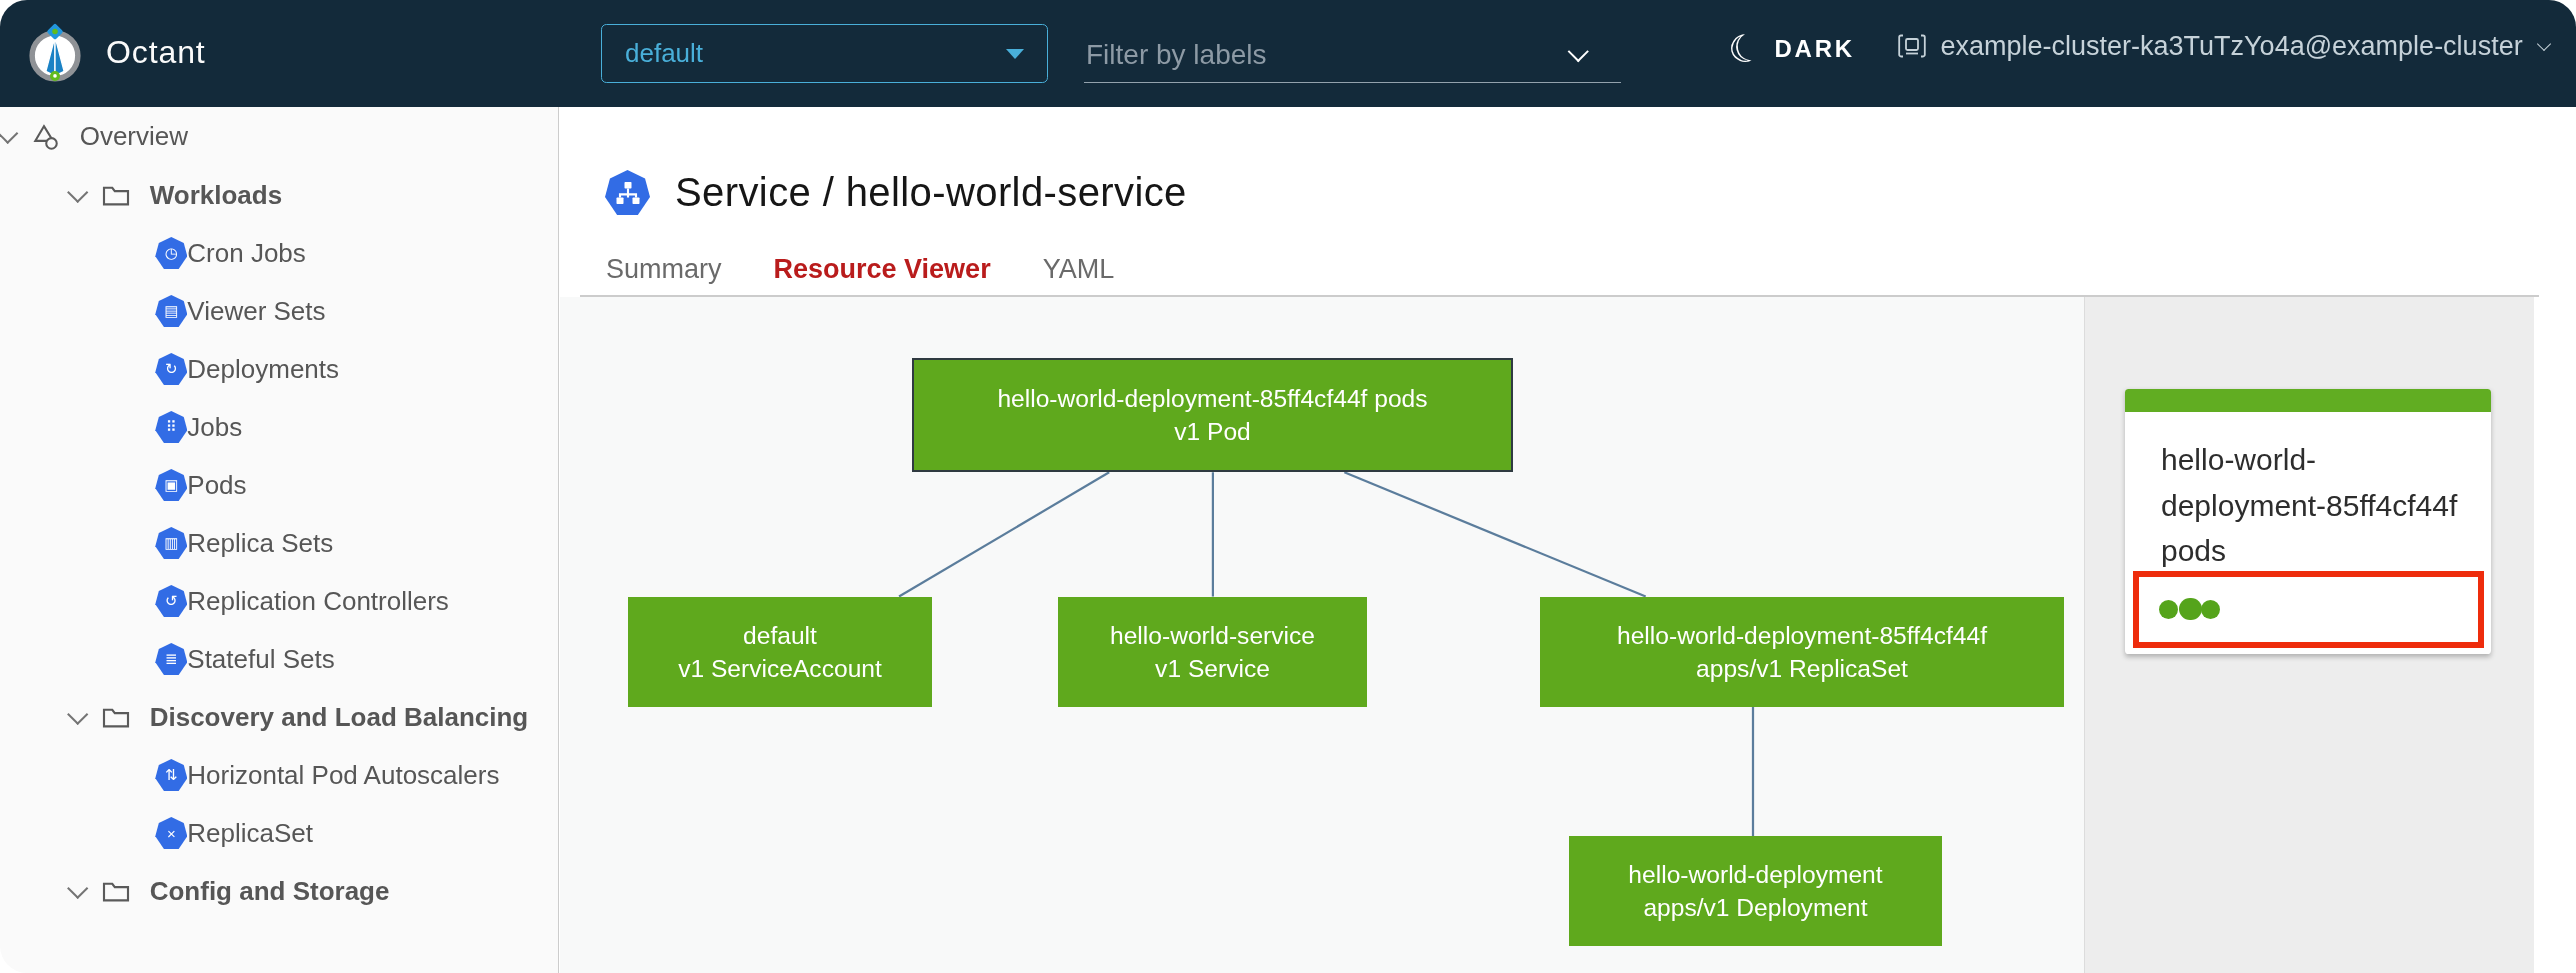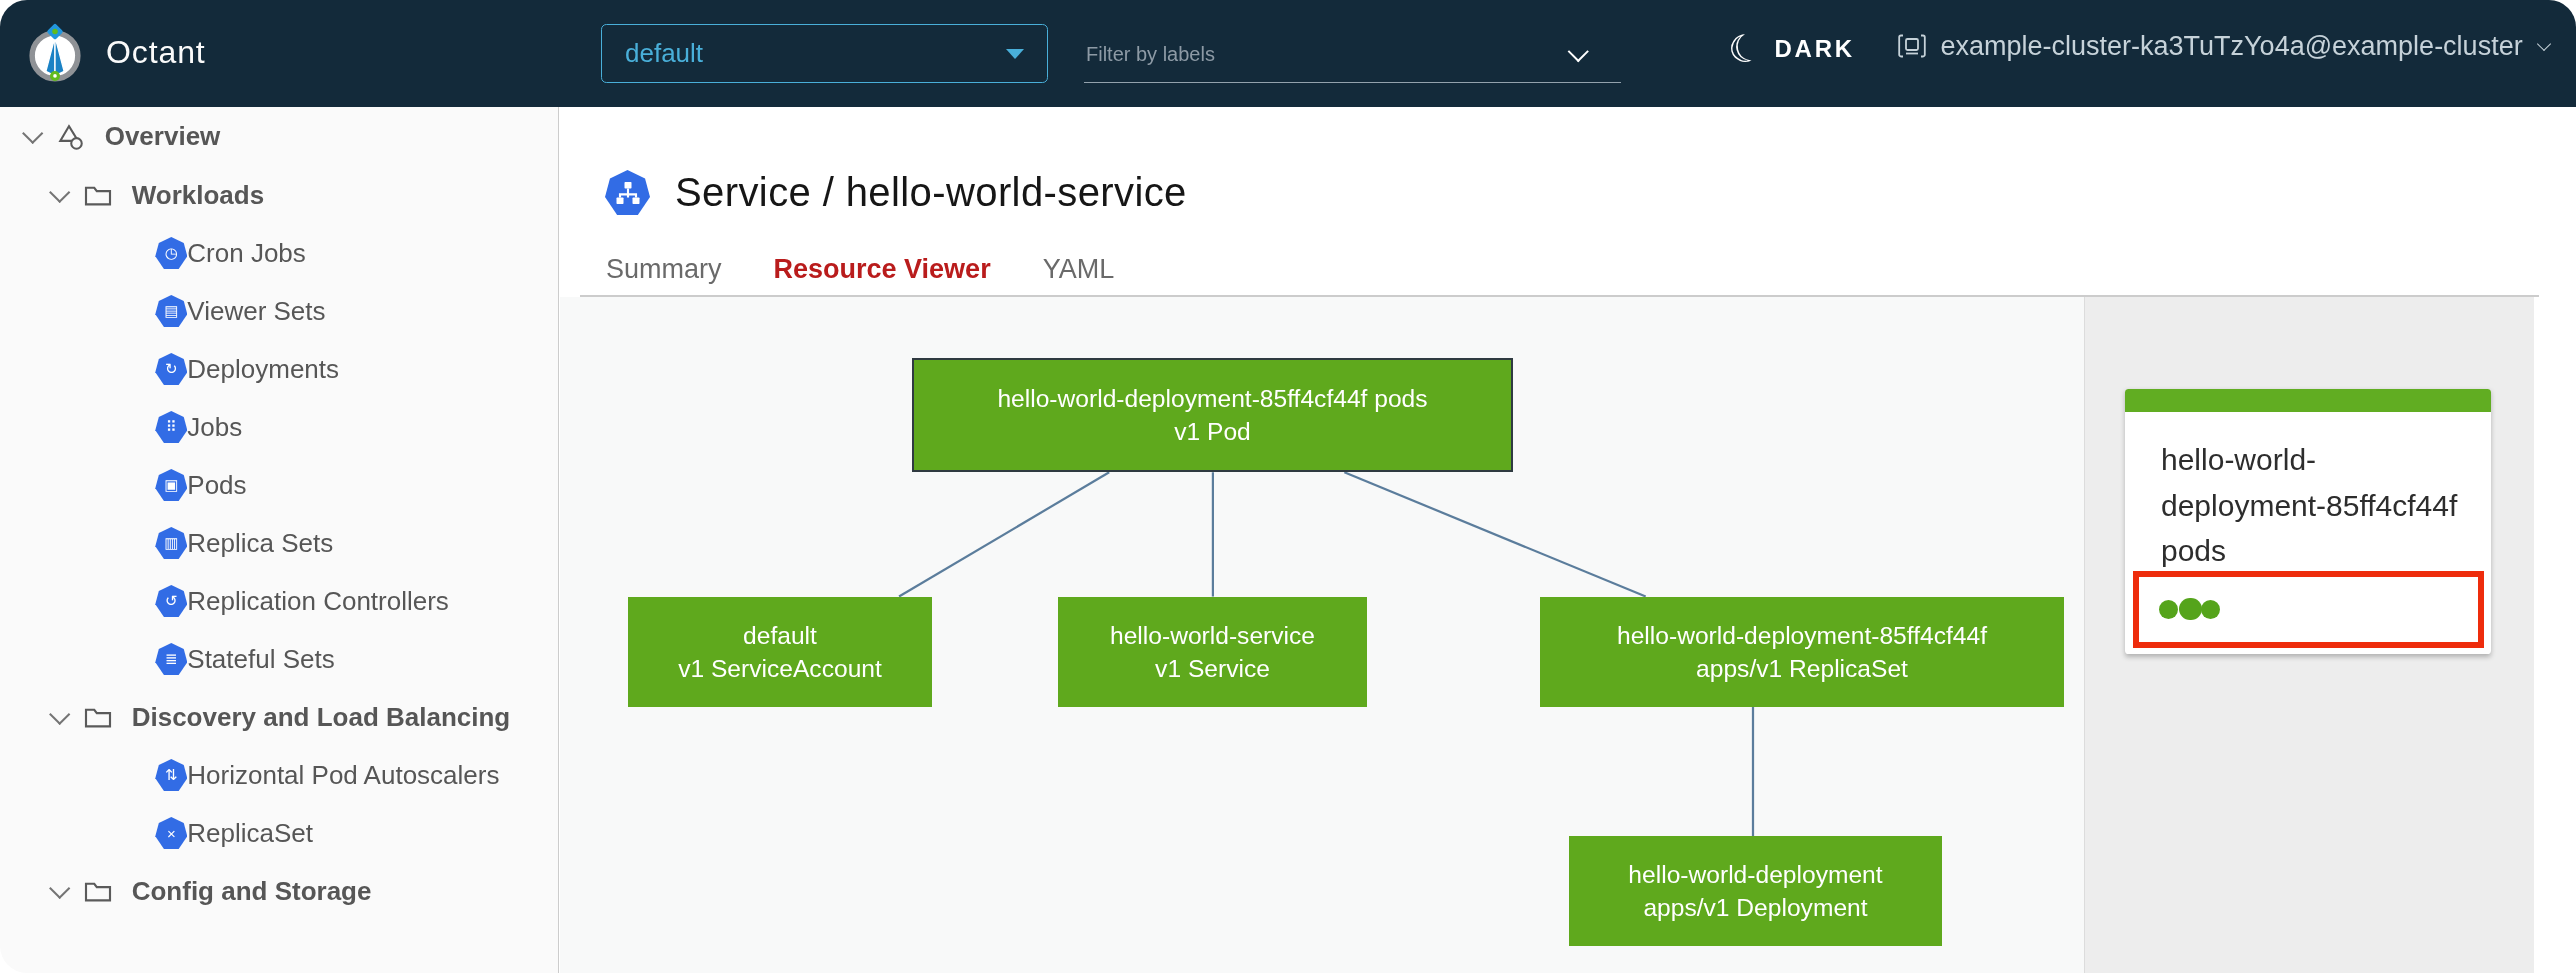--- a/index.html
+++ b/index.html
@@ -12,40 +12,40 @@
   .appname{position:absolute;left:106px;top:34px;font-size:32px;font-weight:400;
            color:#fafafa;letter-spacing:0.9px;}
   .ns-select{position:absolute;left:601px;top:24px;width:447px;height:59px;box-sizing:border-box;
              border:1.8px solid #49afd9;border-radius:5.4px;display:flex;align-items:center;
              padding:0 23px;color:#49afd9;font-size:26px;cursor:pointer;}
   .ns-caret{margin-left:auto;width:0;height:0;border-left:9px solid transparent;
             border-right:9px solid transparent;border-top:10.7px solid #49afd9;}
   .filter{position:absolute;left:1084px;top:27px;width:537px;height:55px;
           border-bottom:1.8px solid #93a2ad;display:flex;align-items:center;}
   .filter input{background:transparent;border:none;outline:none;width:483px;
-                font-size:20px;color:#eab308;font-family:"Liberation Sans",sans-serif;}
+                font-size:28px;color:#eab308;font-family:"Liberation Sans",sans-serif;}
   .filter input::placeholder{color:#8d9aa5;opacity:1;}
   .chev{display:inline-block;width:12.5px;height:12.5px;border-right:2.7px solid #fff;
         border-bottom:2.7px solid #fff;transform:rotate(45deg);margin-top:-7.2px;}
   .dark{position:absolute;left:1728px;top:30px;display:flex;align-items:center;gap:12.5px;
         color:#fff;cursor:pointer;}
   .moon{font-size:38px;line-height:38px;color:#fff;transform:rotate(-14deg);}
   .dark-label{font-size:24px;font-weight:bold;letter-spacing:2.7px;}
   .cluster{position:absolute;left:1896px;top:30px;display:flex;align-items:center;gap:12.5px;
            color:#c6d2d9;font-size:27px;cursor:pointer;}
   .cluster-icon{width:32px;height:32px;}
   .chev-sm{display:inline-block;width:9px;height:9px;border-right:1.8px solid #c6d2d9;
            border-bottom:1.8px solid #c6d2d9;transform:rotate(45deg);margin:-3.6px 0 0 3.6px;}
 
   
   .sidebar{position:absolute;left:0;top:107px;width:559px;height:866px;background:#fafafa;
            border-right:0.9px solid #ccc;box-sizing:border-box;}
   .side-row{display:flex;align-items:center;height:58px;font-size:26px;color:#565656;cursor:pointer;}
-  .side-row.root{height:59px;font-weight:bold;padding-left:25px;}
-  .side-row.group{font-weight:bold;padding-left:52px;}
+  .side-row.root{height:59px;font-weight:normal;}
+  .side-row.group{font-weight:bold;padding-left:70px;}
   .side-row.leaf{margin-left:141px;padding-left:14.3px;height:58px;}
   .side-row.selected{background:#dfe7ec;}
   .side-chev{width:13.4px;height:13.4px;border-right:2.2px solid #747474;border-bottom:2.2px solid #747474;
              transform:rotate(45deg);margin:-5.4px 14.3px 0 0;flex:none;}
   .side-ico{width:32px;height:32px;margin-right:18px;flex:none;display:flex;
             align-items:center;justify-content:center;}
   .side-ico svg{width:100%;height:100%;}
   .hepta{width:32px;height:32px;background:#326ce5;flex:none;
          clip-path:polygon(50% 0%,89% 19%,100% 60%,73% 100%,27% 100%,0% 60%,11% 19%);
          display:flex;align-items:center;justify-content:center;color:#fff;font-size:15px;}

